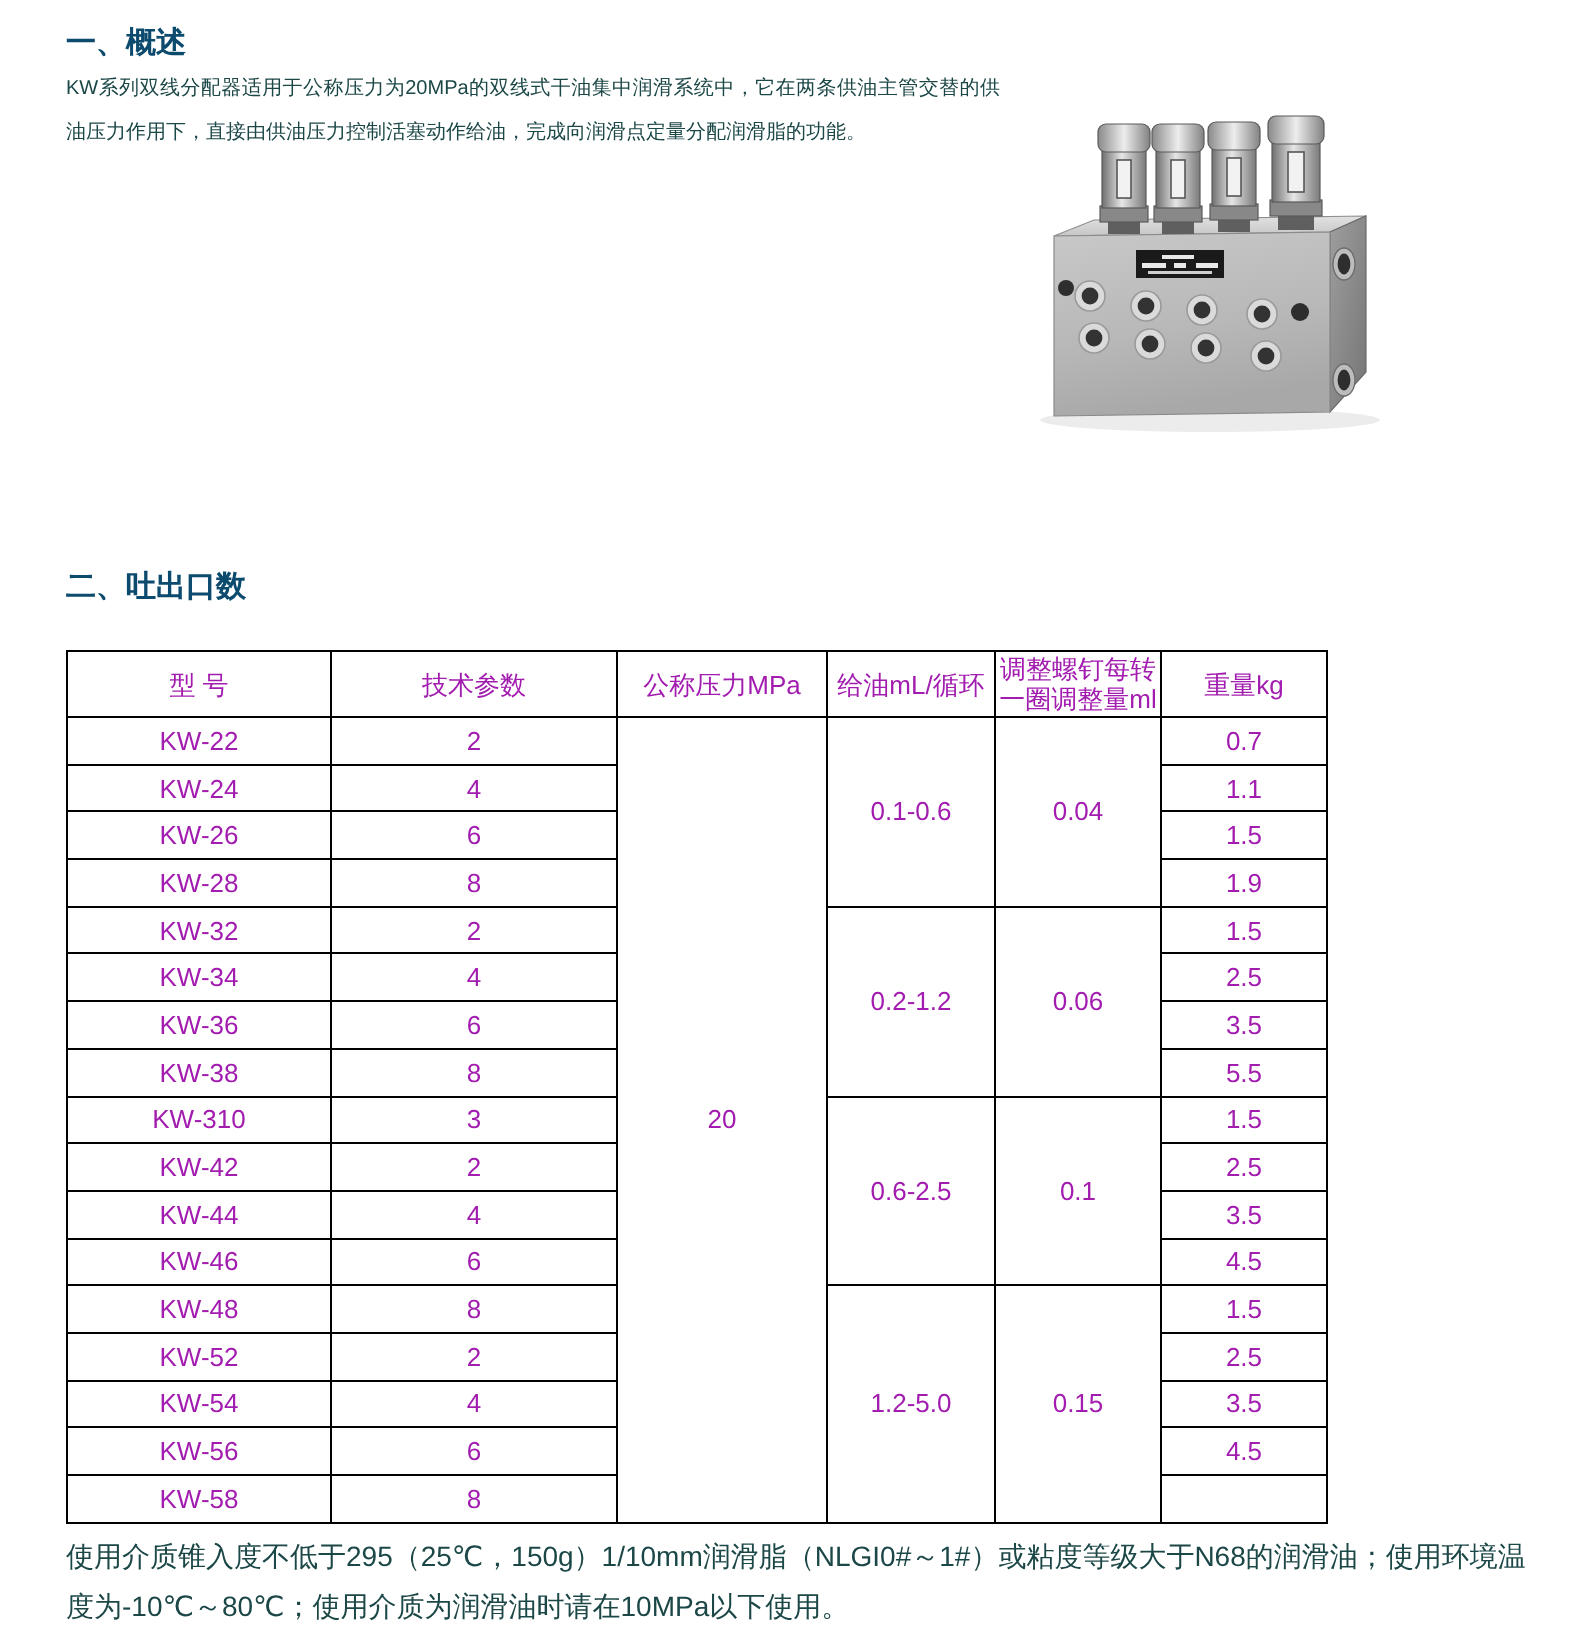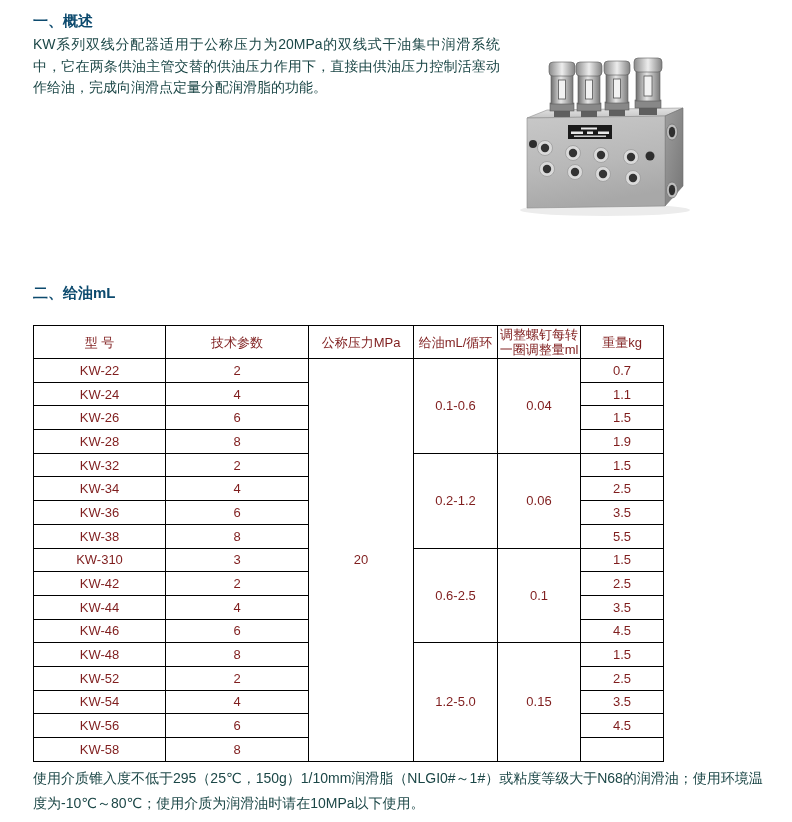--- a/index.html
+++ b/index.html
@@ -9,28 +9,28 @@
     font-family:"Liberation Sans","DejaVu Sans",sans-serif;
   }
   .sec-heading{
     position:absolute;left:33px;margin:0;
     font-size:15px;font-weight:bold;color:#0c4a6e;
   }
   #overview-heading{top:12px;}
   #specs-heading{top:284px;}
   .text-col{
     position:absolute;left:33px;top:34px;width:467px;
-    font-size:14px;line-height:21.6px;text-align:justify;
+    font-size:10px;line-height:21.6px;text-align:justify;
   }
   .text-col p{margin:0;}
   .photo{position:absolute;left:495px;top:50px;width:297px;height:190px;}
   table.specs{
     position:absolute;left:33px;top:325px;width:630px;
     border-collapse:collapse;table-layout:fixed;
-    font-size:13px;color:#7f1d1d;
+    font-size:13px;color:#a21caf;
   }
   table.specs th,table.specs td{
     border:1px solid #000;text-align:center;vertical-align:middle;
     padding:0;font-weight:normal;overflow:hidden;
   }
   table.specs thead tr{height:33px;}
   table.specs thead th{font-size:13px;line-height:15px;}
   table.specs tbody tr{height:23.7px;}
   .notes{
     position:absolute;left:33px;top:766px;width:730px;
@@ -149,21 +149,21 @@
 
       <g>
         <ellipse cx="177" cy="82" rx="5.5" ry="8" fill="#bdbdbd" stroke="#6d6d6d" stroke-width="0.7"></ellipse>
         <ellipse cx="177" cy="82" rx="3.2" ry="5.2" fill="#2e2e2e"></ellipse>
         <ellipse cx="177" cy="140" rx="5.5" ry="8" fill="#bdbdbd" stroke="#6d6d6d" stroke-width="0.7"></ellipse>
         <ellipse cx="177" cy="140" rx="3.2" ry="5.2" fill="#2e2e2e"></ellipse>
       </g>
     </svg>
   </div>
 
-  <h3 class="sec-heading" id="specs-heading">二、给油mL</h3>
+  <h3 class="sec-heading" id="specs-heading">二、吐出口数</h3>
 
   <table class="specs">
     <colgroup>
       <col style="width:132px">
         <col style="width:143px">
         <col style="width:105px">
       <col style="width:84px">
         <col style="width:83px">
         <col style="width:83px">
     </colgroup>

